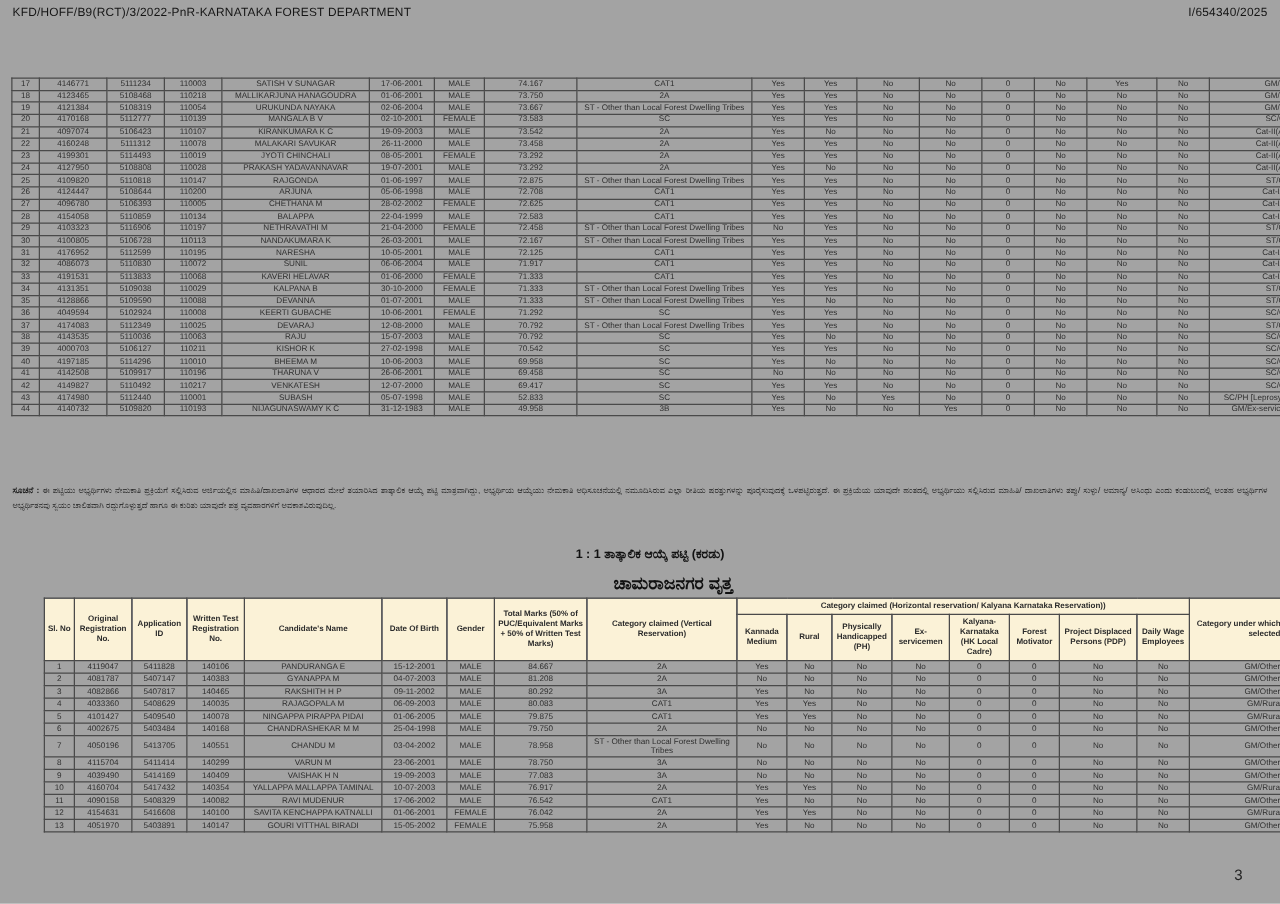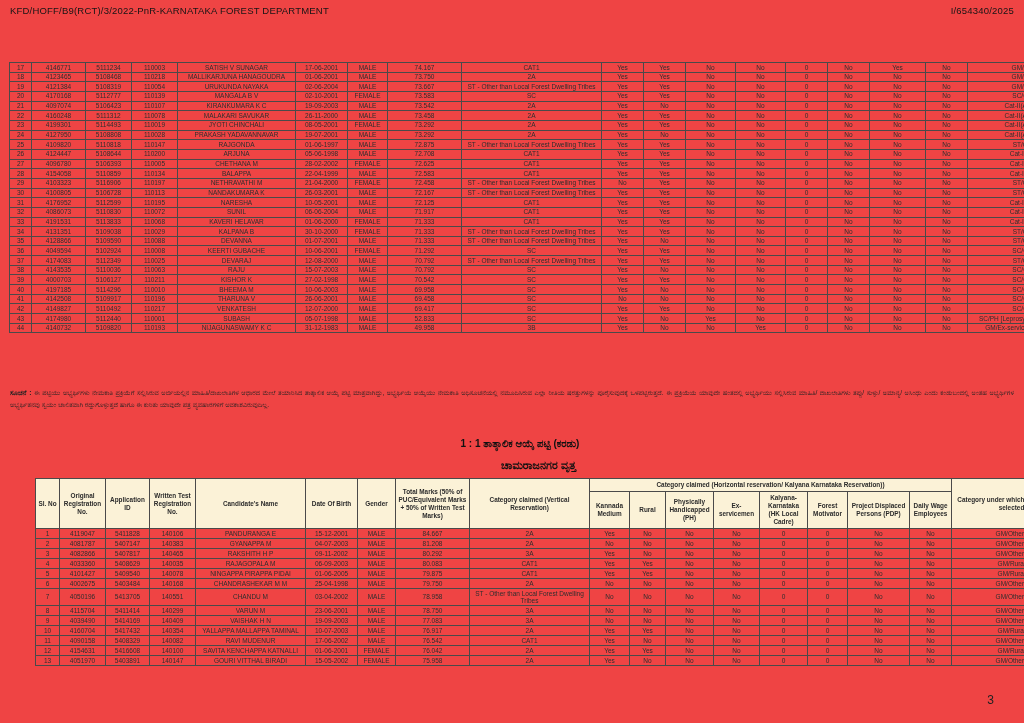--- a/index.html
+++ b/index.html
@@ -1,19 +1,19 @@
 <!DOCTYPE html>
 <html style="--hdr-bg: #fbf2d7;"><head>
 <meta charset="utf-8">
 <style>
   * { box-sizing: border-box; }
   html, body { margin: 0; padding: 0; background: #e8e8e8; }
   .page {
     position: relative; width: 1024px; height: 723px; margin: 0 auto;
-    background: #ef4444; overflow: hidden;
+    background: #a3a3a3; overflow: hidden;
     font-family: "Liberation Sans", sans-serif; color: #1c1c1c;
   }
   .doc-header {
     position: absolute; top: 5px; left: 10px; right: 10px;
     display: flex; justify-content: space-between;
     font-size: 9.5px; color: #151515; letter-spacing: 0.2px;
   }
   table.tbl { border-collapse: collapse; table-layout: fixed; }
   .tbl td, .tbl th {
     border: 1px solid #4a4a4a; padding: 0.5px 2px;
@@ -28,21 +28,21 @@
   .note {
     position: absolute; top: 387px; left: 10px; width: 1004px;
     font-size: 6.6px; line-height: 1.7; text-align: justify; color: #222;
     margin: 0;
   }
   .note b { font-size: 6.8px; }
   .section-heading {
     position: absolute; top: 438px; left: 0; width: 100%;
     text-align: center; font-weight: bold; font-size: 10px; color: #111; padding-left: 16px;
   }
-  .section-heading .sub { margin-top: 9px; font-size: 11px; margin-left: 37px; }
+  .section-heading .sub { margin-top: 9px; font-size: 14px; margin-left: 37px; }
   .tbl-bottom {
     position: absolute; top: 478px; left: 35px; width: 955px;
     font-size: 6.5px; line-height: 1.18; color: #2e2e2e;
   }
   .tbl-bottom th {
     background: var(--hdr-bg, #fbf2d7);
     font-weight: bold; font-size: 6.4px; color: #2b2b2b;
     padding: 2px 2px; line-height: 1.25;
   }
   .tbl-bottom td { height: 10px; }

